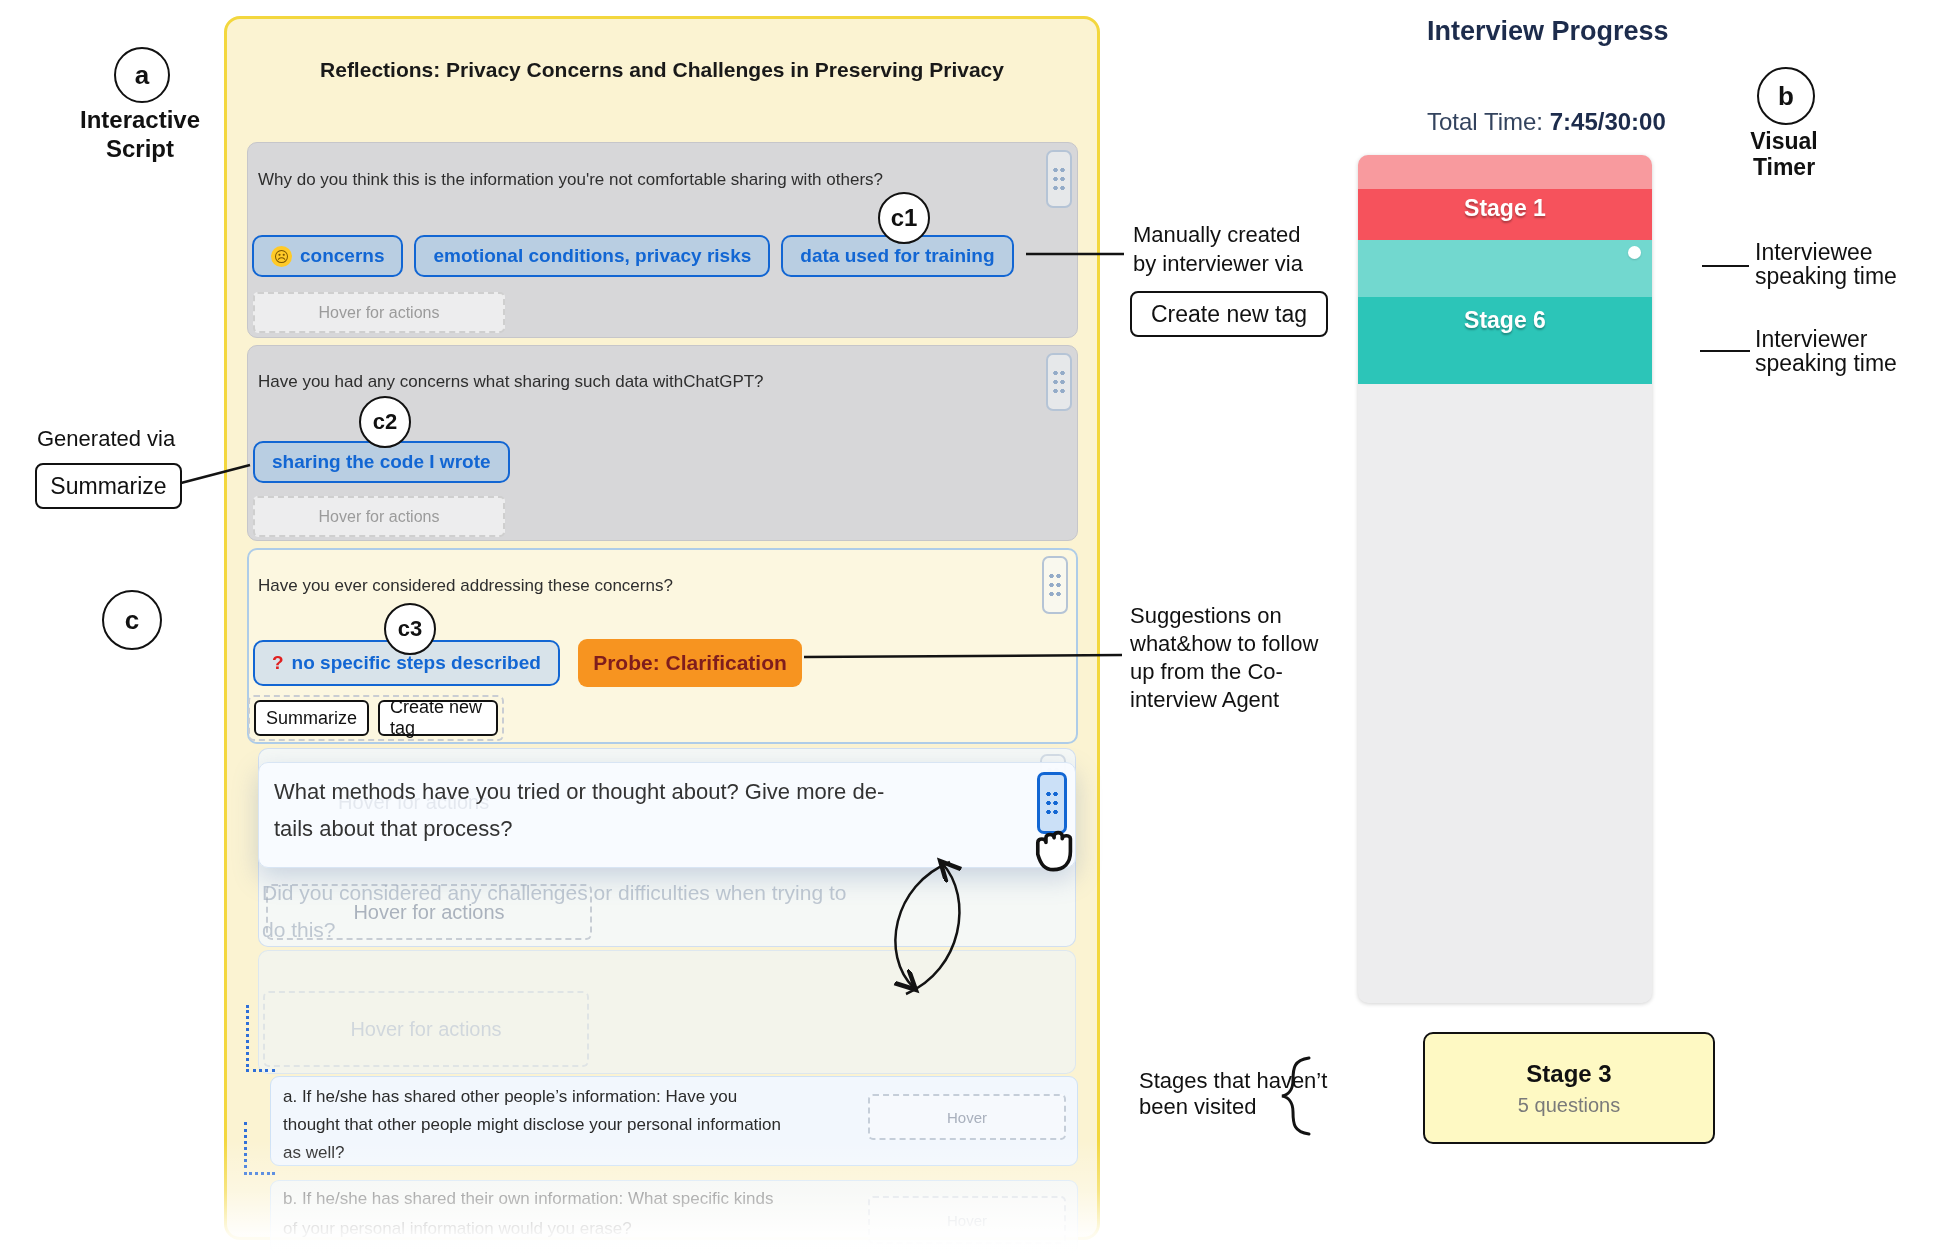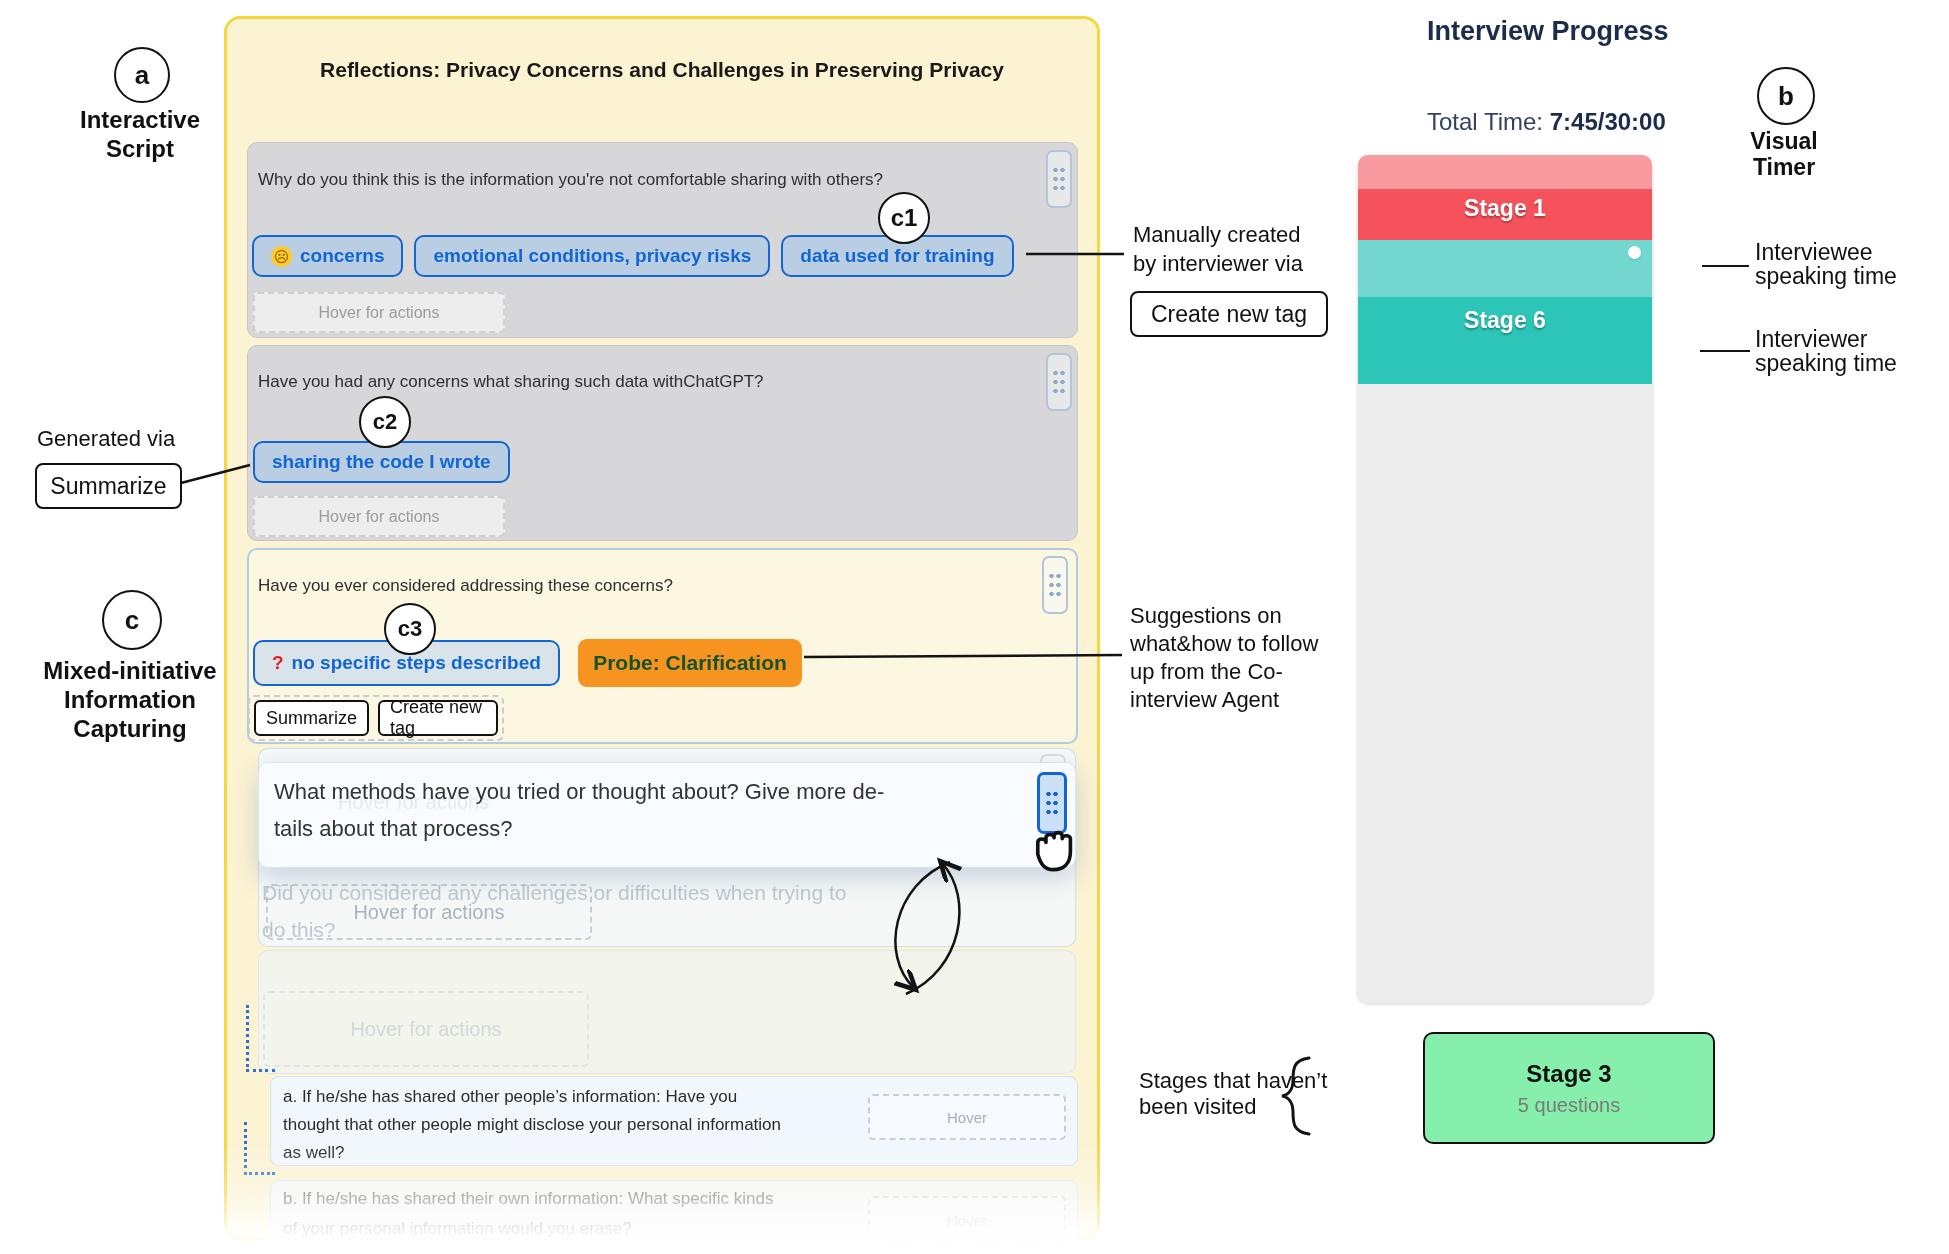--- a/index.html
+++ b/index.html
@@ -28,42 +28,42 @@
   .tag-q{color:#E02020;font-weight:800;}
   .emoji-face{width:21px;height:21px;border-radius:50%;background:#FFCA28;color:#7a5500;display:inline-flex;
               align-items:center;justify-content:center;font-size:15px;line-height:1;}
   .hoverbox{border:2px dashed #CFCFCF;background:rgba(255,255,255,.55);color:#9B9B9B;border-radius:5px;
             display:flex;align-items:center;justify-content:center;font-size:16px;box-sizing:border-box;}
   .handle{border:2px solid #B5C4D6;border-radius:7px;background:rgba(246,249,252,.5);
           display:flex;align-items:center;justify-content:center;box-sizing:border-box;}
   .dots{width:14px;height:26px;color:#93ABC8;
         background-image:radial-gradient(circle at 3.5px 4px, currentColor 2px, transparent 2.4px);
         background-size:7px 9px;}
-  .probe{background:#F79420;color:#14532d;font-weight:bold;font-size:21px;border-radius:9px;
+  .probe{background:#F79420;color:#7f1d1d;font-weight:bold;font-size:21px;border-radius:9px;
          display:flex;align-items:center;justify-content:center;}
   .dashedwrap{border:2px dashed #C9CDD3;border-radius:6px;display:flex;gap:9px;align-items:center;padding:0 4px;box-sizing:border-box;}
   .minibtn{border:2.5px solid #111;border-radius:6px;background:#fff;font-size:18px;height:32px;
            display:flex;align-items:center;justify-content:center;padding:0 10px;}
   
   .ghostcard{background:rgba(243,248,253,.85);border:1.5px solid rgba(200,218,240,.8);border-radius:10px;z-index:1;}
   .dragcard{background:rgba(248,251,255,.96);border:1px solid #D8E5F4;border-radius:10px;z-index:3;
             box-shadow:0 10px 26px rgba(90,120,170,.28);}
   .dragtext{font-size:22px;line-height:37px;color:#333;}
   .ghosttext{font-size:21px;line-height:37px;color:rgba(90,110,140,.35);}
   .ghosthover{border:2px dashed rgba(160,170,185,.55);border-radius:6px;color:rgba(120,132,152,.6);font-size:20px;
               display:flex;align-items:center;justify-content:center;}
   .subcard{background:#F2F7FD;border:1.5px solid #CFE2F6;border-radius:9px;z-index:1;box-sizing:border-box;}
   .subtext{font-size:17px;line-height:28px;color:#2b2b2b;}
   .lconn{border-left:3px dotted #2F6FD8;border-bottom:3px dotted #2F6FD8;z-index:2;}
   
   .navyhead{font-weight:bold;font-size:27px;color:#1D2C4C;}
   .timer{background:#EDEDEE;border-radius:10px;overflow:hidden;box-shadow:0 1px 4px rgba(0,0,0,.18);z-index:1;}
   .seg{width:100%;display:flex;justify-content:center;color:#fff;font-weight:bold;font-size:23px;
        text-shadow:0 1.5px 2px rgba(0,0,0,.3);box-sizing:border-box;}
-  .stagebox{border:2px solid #111;border-radius:10px;background:#86efac;text-align:center;box-sizing:border-box;z-index:1;}
+  .stagebox{border:2px solid #111;border-radius:10px;background:#fef9c3;text-align:center;box-sizing:border-box;z-index:1;}
   .stagebox .t{font-weight:bold;font-size:24px;color:#111;}
   .stagebox .s{font-size:20px;color:#7a7a7a;margin-top:6px;}
   .fade{background:linear-gradient(180deg, rgba(255,255,255,0) 0%, rgba(255,255,255,.35) 45%,
         rgba(255,255,255,.9) 82%, #fff 100%);z-index:8;pointer-events:none;}
   svg.overlay{position:absolute;left:0;top:0;z-index:5;pointer-events:none;}
 </style>
 </head>
 <body>
 
 <div class="stage">
@@ -73,23 +73,20 @@
   </div>
   <div class="abs cap pre" style="left:40px;top:105px;width:200px;">Interactive
 Script</div>
 
   <div class="abs ann" style="left:37px;top:424px;">Generated via</div>
   <div class="abs boxed" style="left:35px;top:463px;width:143px;height:42px;">Summarize</div>
 
   <div class="abs circ" style="left:102px;top:590px;width:56px;height:56px;">
     <span>c</span>
   </div>
-  <div class="abs cap pre" style="left:20px;top:656px;width:220px;">Mixed-initiative
-Information
-Capturing</div>
 
   <div class="abs panel" style="left:224px;top:16px;width:876px;height:1224px;"></div>
   <div class="abs ptitle" style="left:234px;top:58px;width:856px;">Reflections: Privacy Concerns and Challenges in Preserving Privacy</div>
 
   <div class="abs card gray" style="left:247px;top:142px;width:831px;height:196px;"></div>
   <div class="abs qtext" style="left:258px;top:170px;width:770px;z-index:2;">Why do you think this is the information you're not comfortable sharing with others?</div>
   <div class="abs handle" style="left:1046px;top:150px;width:26px;height:58px;z-index:2;">
     <span class="dots"></span>
   </div>
   <div class="abs tagrow" style="left:252px;top:235px;z-index:2;">

